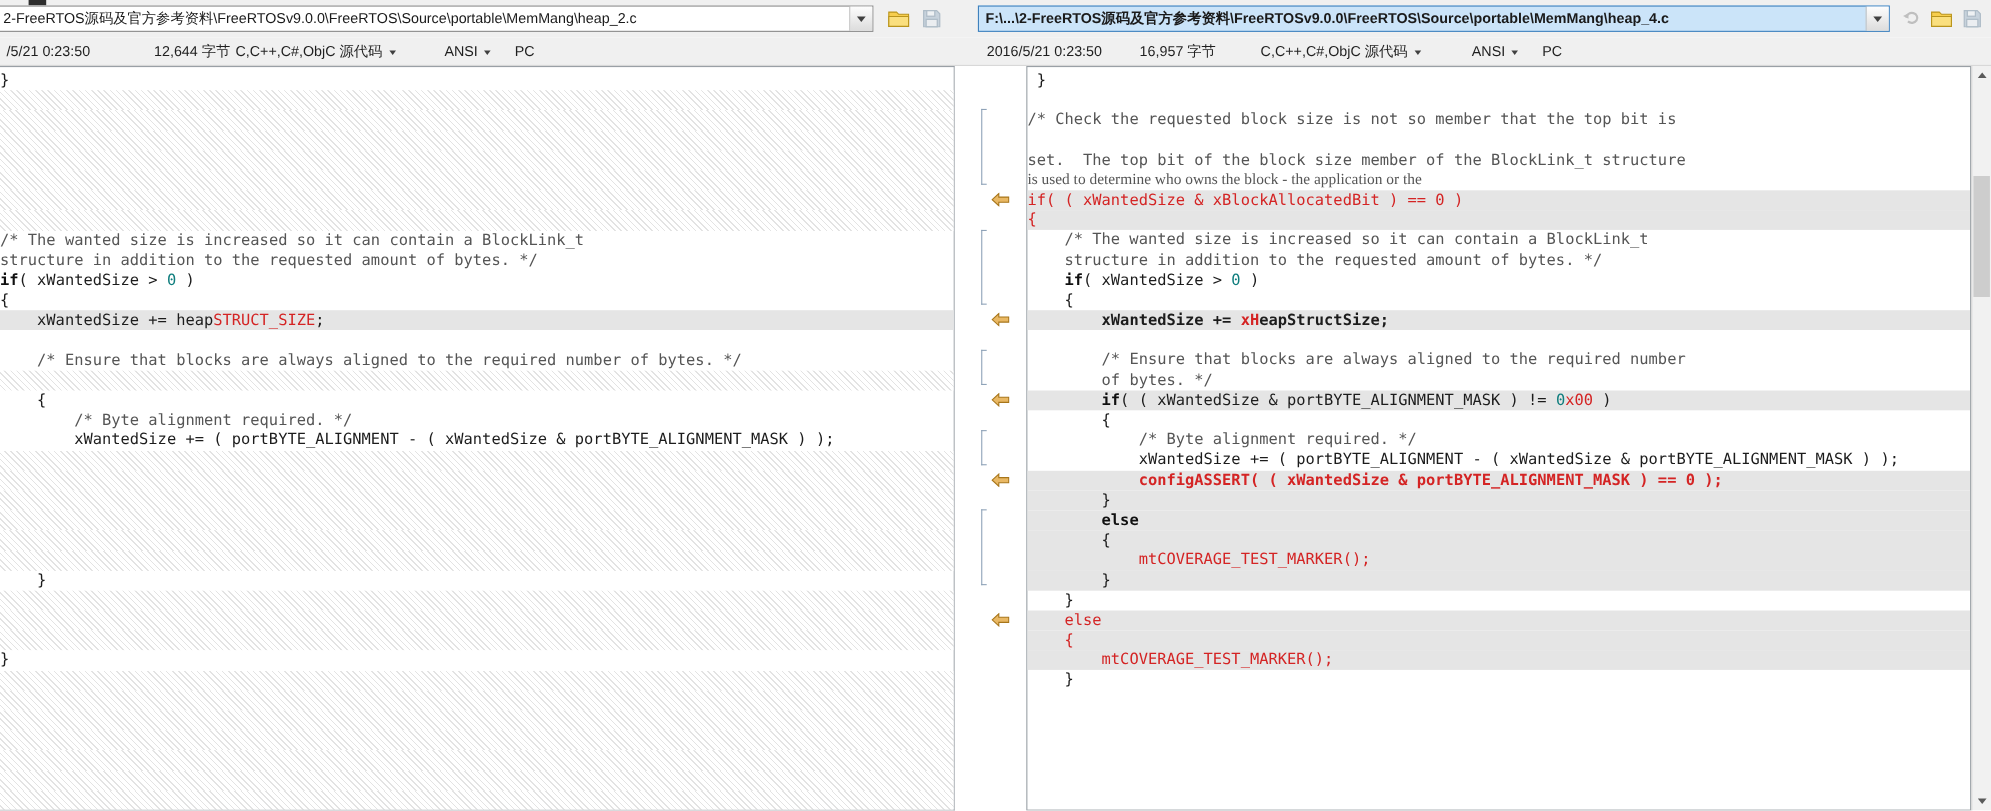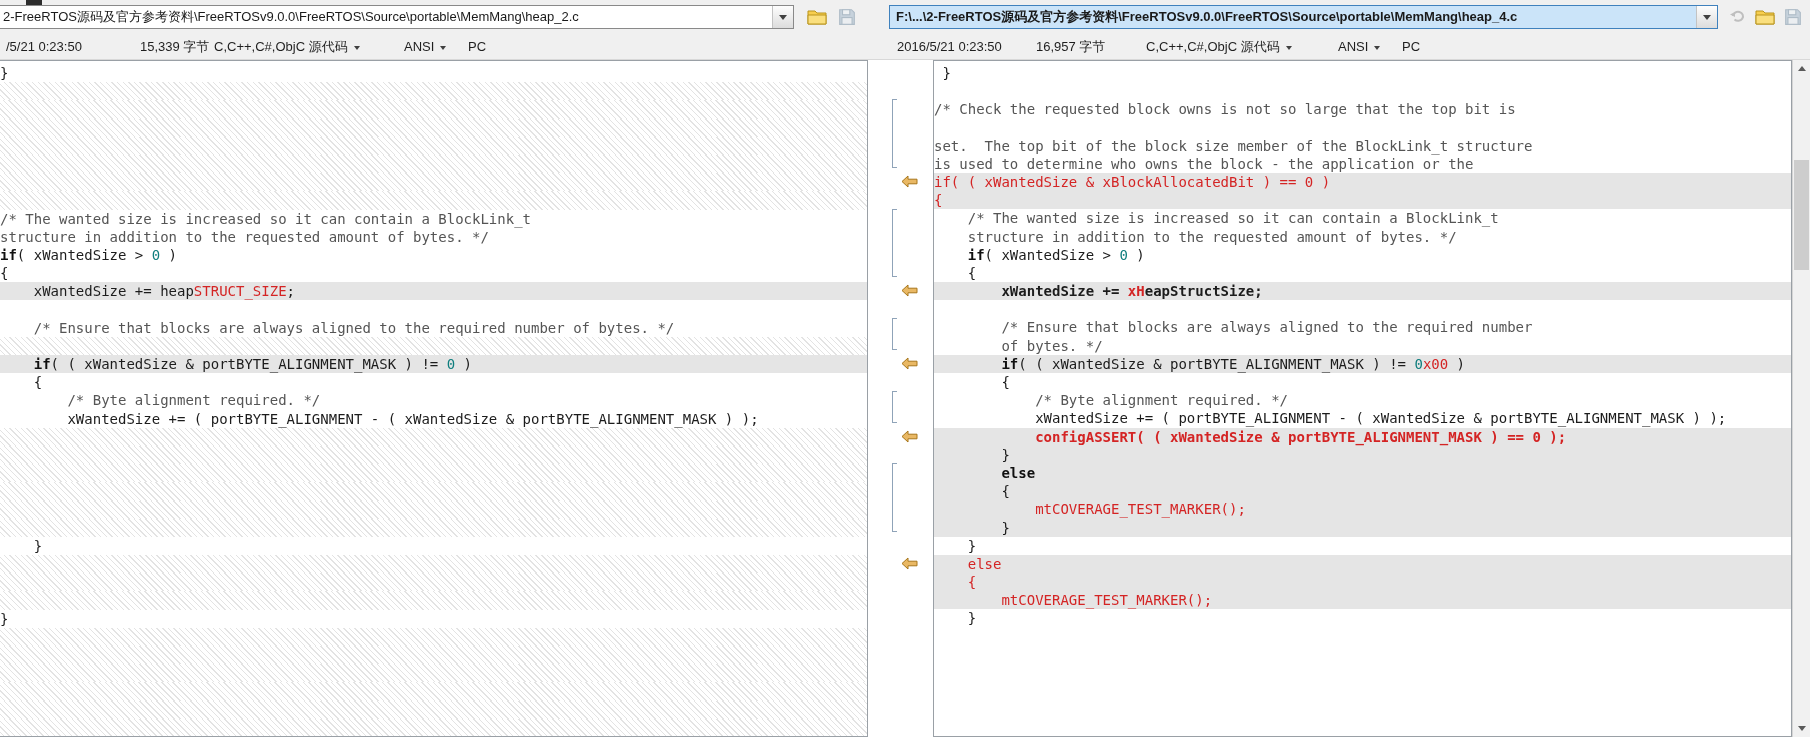--- a/index.html
+++ b/index.html
@@ -95,21 +95,21 @@
       <svg width="18" height="18" viewBox="0 0 16 16">
           <path d="M1.5 1.5h10.5l2.5 2.5v10.5h-13z" fill="#9fb6ca" stroke="#6f8aa0"></path>
           <rect x="4" y="1.5" width="6.5" height="4.5" fill="#eef3f7" stroke="#6f8aa0"></rect>
           <rect x="3.5" y="8.5" width="9" height="6" fill="#e7edf2" stroke="#6f8aa0"></rect>
         </svg>
     </div>
   </div>
 
   <div class="infobar">
     <span class="info-item" style="left:6px">/5/21 0:23:50</span>
-    <span class="info-item" style="left:140px">15,339 字节</span>
+    <span class="info-item" style="left:140px">12,644 字节</span>
     <span class="info-item" style="left:214px"><span>C,C++,C#,ObjC 源代码</span><span class="caret small"></span></span>
     <span class="info-item" style="left:404px"><span>ANSI</span><span class="caret small"></span></span>
     <span class="info-item" style="left:468px">PC</span>
 
     <span class="info-item" style="left:897px">2016/5/21 0:23:50</span>
     <span class="info-item" style="left:1036px">16,957 字节</span>
     <span class="info-item" style="left:1146px"><span>C,C++,C#,ObjC 源代码</span><span class="caret small"></span></span>
     <span class="info-item" style="left:1338px"><span>ANSI</span><span class="caret small"></span></span>
     <span class="info-item" style="left:1402px">PC</span>
   </div>
@@ -124,21 +124,20 @@
       <div class="row hatch"></div>
       <div class="row hatch"></div>
       <div class="row" style="padding-left: 0ch;"><span class="seg-c">/* The wanted size is increased so it can contain a BlockLink_t</span></div>
       <div class="row" style="padding-left: 0ch;"><span class="seg-c">structure in addition to the requested amount of bytes. */</span></div>
       <div class="row" style="padding-left: 0ch;"><span class="seg-k">if</span><span class="seg-d">( xWantedSize &gt; </span><span class="seg-n">0</span><span class="seg-d"> )</span></div>
       <div class="row" style="padding-left: 0ch;"><span class="seg-d">{</span></div>
       <div class="row pink" style="padding-left: 4ch;"><span class="seg-d">xWantedSize += heap</span><span class="seg-r">STRUCT_SIZE</span><span class="seg-d">;</span></div>
       <div class="row"></div>
       <div class="row" style="padding-left: 4ch;"><span class="seg-c">/* Ensure that blocks are always aligned to the required number of bytes. */</span></div>
       <div class="row hatch"></div>
-      <div class="row pink" style="padding-left: 4ch;"><span class="seg-k">if</span><span class="seg-d">( ( xWantedSize &amp; portBYTE_ALIGNMENT_MASK ) != </span><span class="seg-n">0</span><span class="seg-d"> )</span></div>
       <div class="row" style="padding-left: 4ch;"><span class="seg-d">{</span></div>
       <div class="row" style="padding-left: 8ch;"><span class="seg-c">/* Byte alignment required. */</span></div>
       <div class="row" style="padding-left: 8ch;"><span class="seg-d">xWantedSize += ( portBYTE_ALIGNMENT - ( xWantedSize &amp; portBYTE_ALIGNMENT_MASK ) );</span></div>
       <div class="row hatch"></div>
       <div class="row hatch"></div>
       <div class="row hatch"></div>
       <div class="row hatch"></div>
       <div class="row hatch"></div>
       <div class="row hatch"></div>
       <div class="row" style="padding-left: 4ch;"><span class="seg-d">}</span></div>
@@ -182,23 +181,23 @@
       </div>
       <div class="arrow" style="top: 494.4px;">
         <svg width="17" height="13" viewBox="0 0 17 13">
           <path d="M1 6.5l6-5.5v3.2h9v4.6H7v3.2z" fill="#e9b864" stroke="#a8761a"></path>
         </svg>
       </div>
     </div>
   <div class="pane" id="pane-right">
       <div class="row" style="padding-left: 1ch;"><span class="seg-d">}</span></div>
       <div class="row"></div>
-      <div class="row" style="padding-left: 0ch;"><span class="seg-c">/* Check the requested block owns is not so large that the top bit is</span></div>
+      <div class="row" style="padding-left: 0ch;"><span class="seg-c">/* Check the requested block size is not so member that the top bit is</span></div>
       <div class="row" style="padding-left: 0ch; margin-top: 18px;"><span class="seg-c">set.  The top bit of the block size member of the BlockLink_t structure</span></div>
-      <div class="row" style="padding-left: 0ch;"><span class="seg-c">is used to determine who owns the block - the application or the</span></div>
+      <div class="row" style="padding-left: 0ch; font-family: Liberation Serif, serif;"><span class="seg-c">is used to determine who owns the block - the application or the</span></div>
       <div class="row pink" style="padding-left: 0ch;"><span class="seg-r">if( ( xWantedSize &amp; xBlockAllocatedBit ) == 0 )</span></div>
       <div class="row pink" style="padding-left: 0ch;"><span class="seg-r">{</span></div>
       <div class="row" style="padding-left: 4ch;"><span class="seg-c">/* The wanted size is increased so it can contain a BlockLink_t</span></div>
       <div class="row" style="padding-left: 4ch;"><span class="seg-c">structure in addition to the requested amount of bytes. */</span></div>
       <div class="row" style="padding-left: 4ch;"><span class="seg-k">if</span><span class="seg-d">( xWantedSize &gt; </span><span class="seg-n">0</span><span class="seg-d"> )</span></div>
       <div class="row" style="padding-left: 4ch;"><span class="seg-d">{</span></div>
       <div class="row pink" style="padding-left: 8ch; font-weight: bold;"><span class="seg-d">xWantedSize += </span><span class="seg-r">xH</span><span class="seg-d">eapStructSize;</span></div>
       <div class="row"></div>
       <div class="row" style="padding-left: 8ch;"><span class="seg-c">/* Ensure that blocks are always aligned to the required number</span></div>
       <div class="row" style="padding-left: 8ch;"><span class="seg-c">of bytes. */</span></div>

